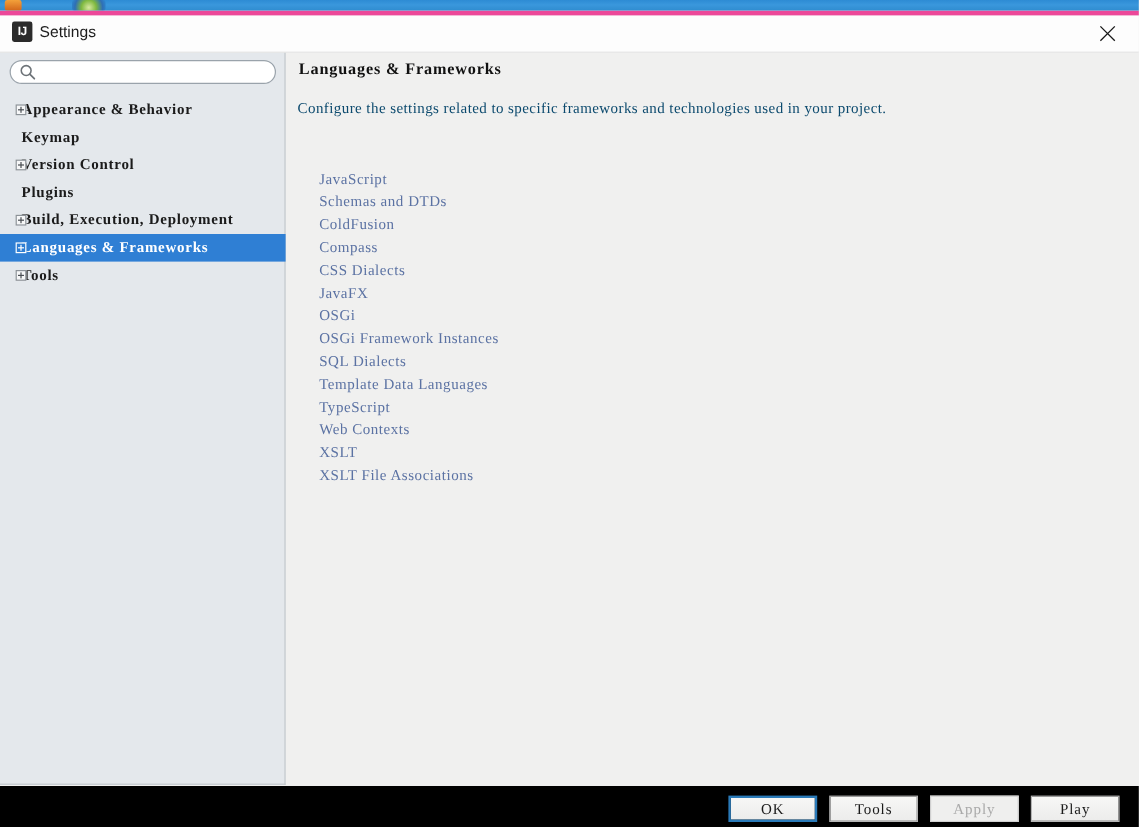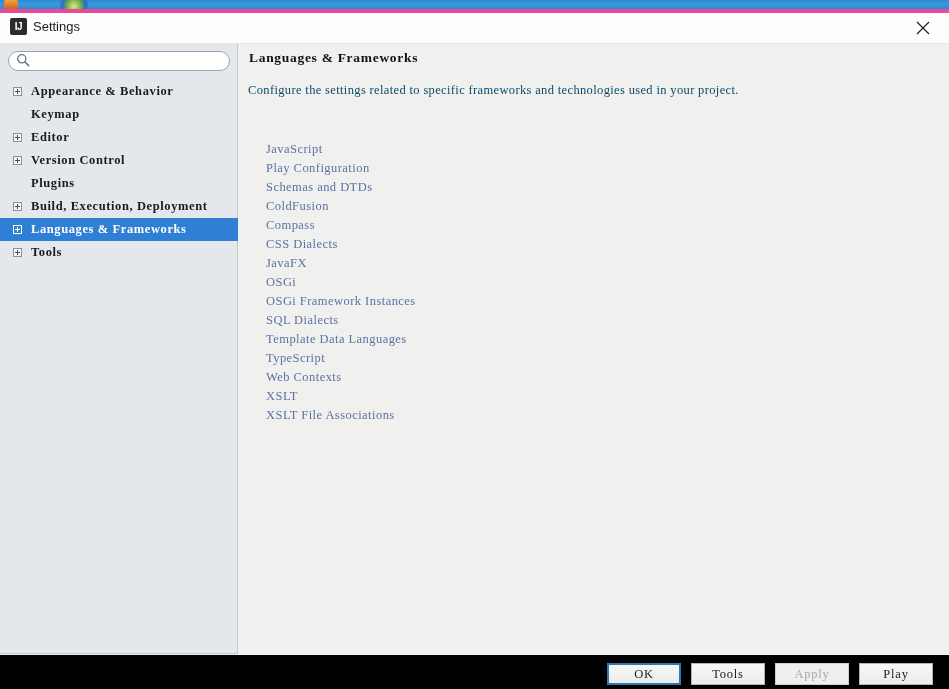--- a/index.html
+++ b/index.html
@@ -123,21 +123,21 @@
 
   #tree {
     position: absolute;
     left: 0; top: 36px;
     width: 238px;
   }
   .tree-item {
     position: relative;
     height: 23px;
     line-height: 23px;
-    padding-left: 31px;
+    padding-left: 18px;
     font-family: "Liberation Serif", "DejaVu Serif", serif;
     font-size: 12.5px;
     font-weight: bold;
     color: #1b1b1b;
     letter-spacing: 0.6px;
     white-space: nowrap;
     cursor: default;
   }
   .tree-item.selected {
     background: #2f7fd4;
@@ -296,24 +296,20 @@
         <div class="tree-item">
           <span class="tree-toggle"></span>
           <span>Appearance &amp; Behavior</span>
         </div>
         <div class="tree-item">
           
           <span>Keymap</span>
         </div>
         <div class="tree-item">
           <span class="tree-toggle"></span>
-          <span>Editor</span>
-        </div>
-        <div class="tree-item">
-          <span class="tree-toggle"></span>
           <span>Version Control</span>
         </div>
         <div class="tree-item">
           
           <span>Plugins</span>
         </div>
         <div class="tree-item">
           <span class="tree-toggle"></span>
           <span>Build, Execution, Deployment</span>
         </div>
@@ -327,21 +323,20 @@
         </div>
       </div>
     </div>
 
     <div id="content">
       <div id="page-title">Languages &amp; Frameworks</div>
       <div id="page-desc">Configure the settings related to specific frameworks and technologies used in your project.</div>
 
       <div id="link-list">
         <a class="config-link" href="#">JavaScript</a>
-        <a class="config-link" href="#">Play Configuration</a>
         <a class="config-link" href="#">Schemas and DTDs</a>
         <a class="config-link" href="#">ColdFusion</a>
         <a class="config-link" href="#">Compass</a>
         <a class="config-link" href="#">CSS Dialects</a>
         <a class="config-link" href="#">JavaFX</a>
         <a class="config-link" href="#">OSGi</a>
         <a class="config-link" href="#">OSGi Framework Instances</a>
         <a class="config-link" href="#">SQL Dialects</a>
         <a class="config-link" href="#">Template Data Languages</a>
         <a class="config-link" href="#">TypeScript</a>

